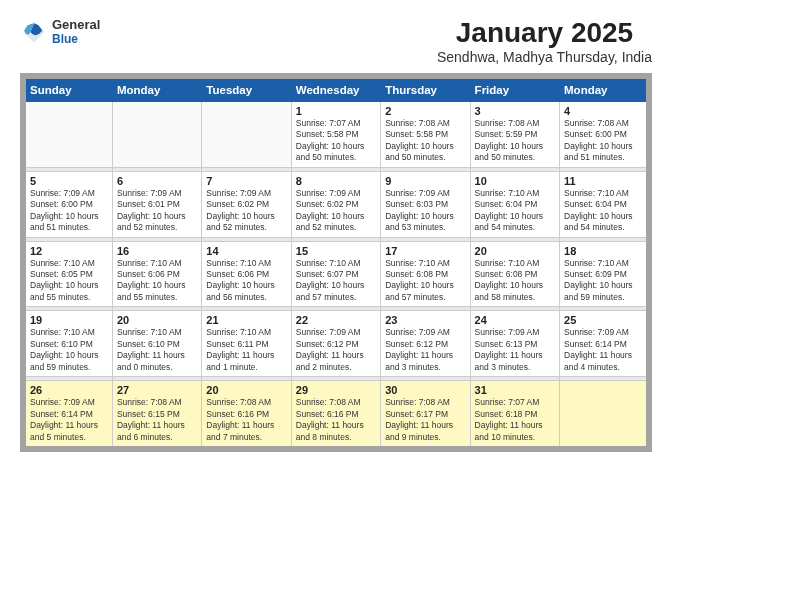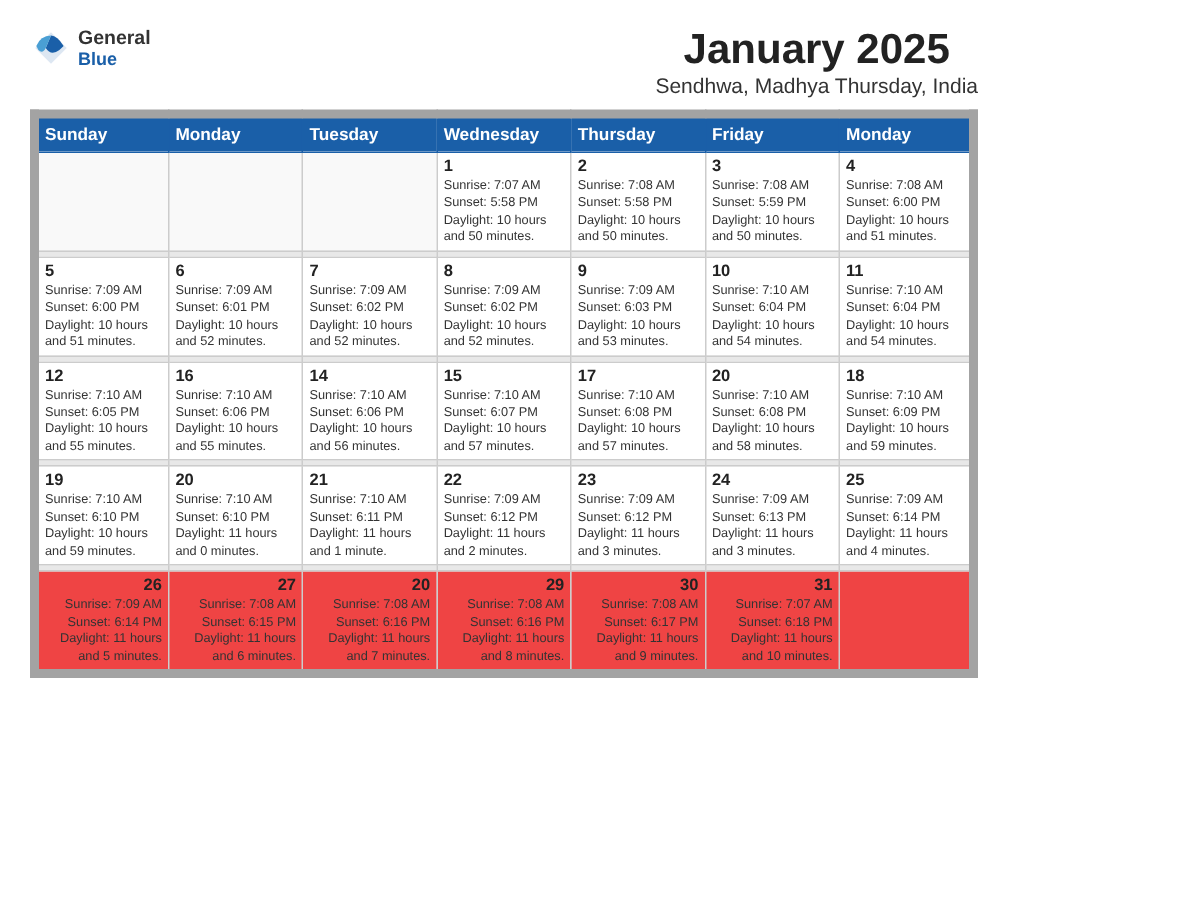--- a/index.html
+++ b/index.html
@@ -81,22 +81,21 @@
       padding: 3px 4px;
       width: calc(100% / 7);
       font-size: 9px;
       color: #222;
       background: #fff;
     }
     .calendar td.empty {
       background: #f9f9f9;
     }
     .calendar td.last-row {
-      background: #ef4444;
-      text-align: right;
+      background: #fef9c3;
     }
     .day-num {
       font-size: 11px;
       font-weight: bold;
       color: #222;
       display: block;
       margin-bottom: 1px;
     }
     .day-info {
       font-size: 8.5px;

